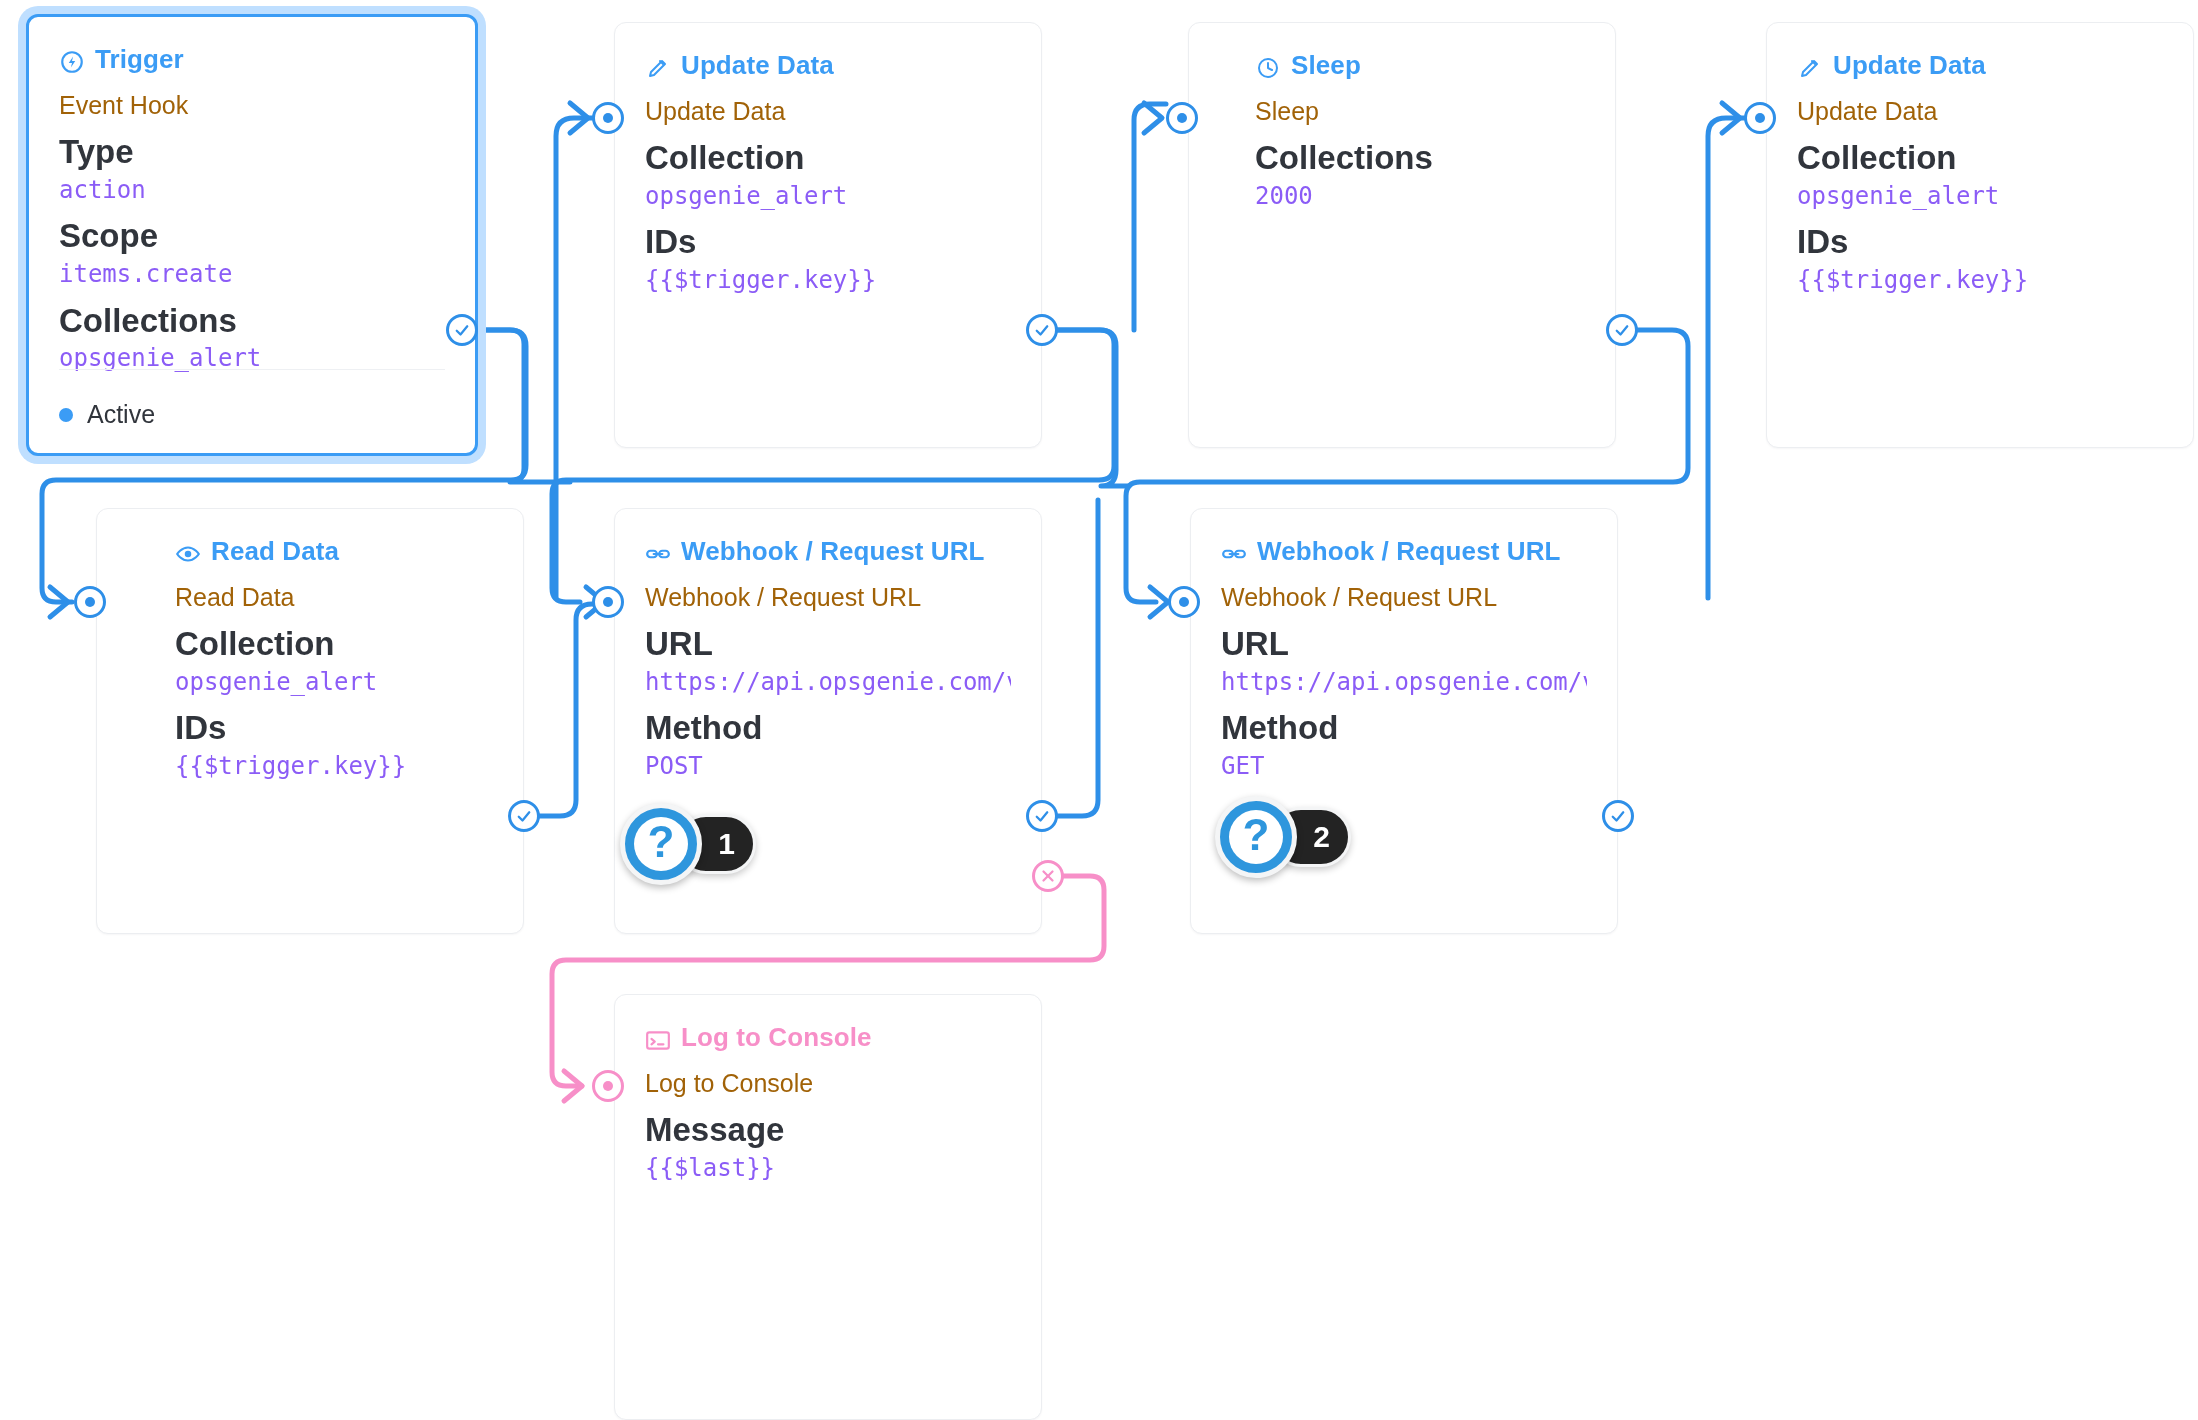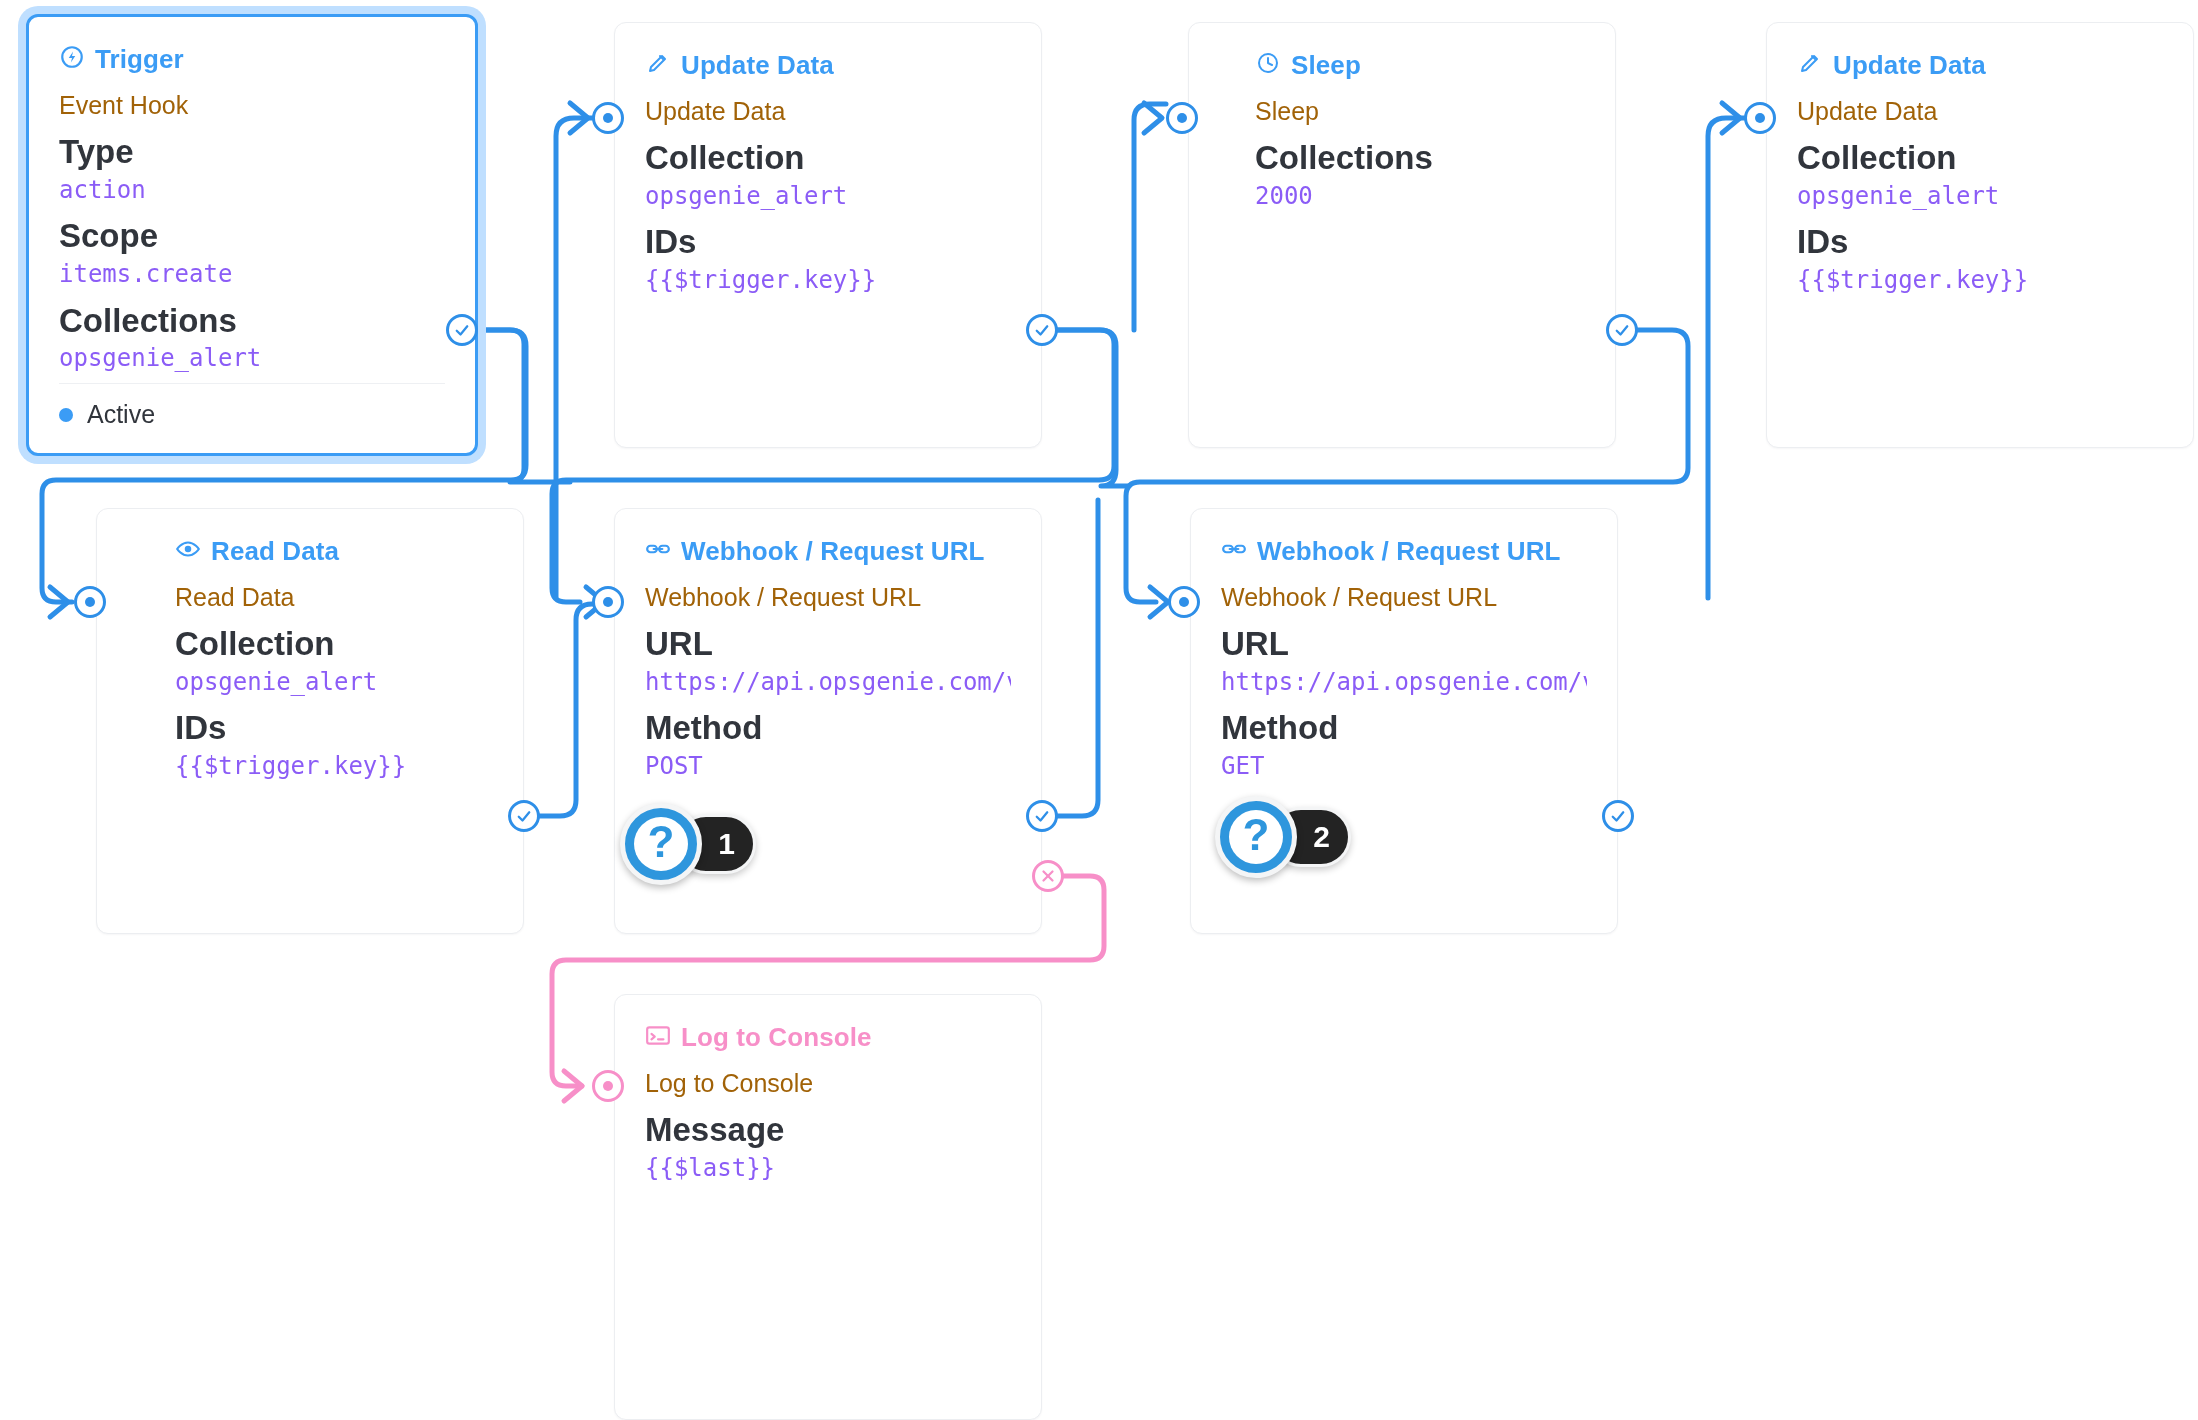--- a/index.html
+++ b/index.html
@@ -24,21 +24,21 @@
     box-shadow: 0 1px 2px rgba(16,24,40,.04);
   }
   .panel.selected {
     border: 3px solid #3b9cf5;
     box-shadow: 0 0 0 8px #bfdfff;
     border-radius: 12px;
   }
 
   .panel-head {
     display: flex;
-    align-items: flex-start;
+    align-items: flex-end;
     gap: 10px;
     padding: 27px 30px 0 30px;
     font-size: 26px;
     font-weight: bold;
     color: #3b9cf5;
     letter-spacing: .1px;
     white-space: nowrap;
   }
   .panel.pink .panel-head { color: #f78fc8; }
   .panel-head .hicon { display: inline-flex; width: 26px; height: 26px; align-items: center; justify-content: center; }
@@ -68,21 +68,21 @@
     color: #8b5cf6;
     line-height: 1.35;
     white-space: nowrap;
     overflow: hidden;
     text-overflow: clip;
   }
 
   .panel-foot {
     position: absolute;
     left: 30px; right: 30px; bottom: 24px;
-    padding-top: 16px;
+    padding-top: 30px;
     border-top: 1px solid #eef0f3;
     display: flex;
     align-items: center;
     gap: 14px;
     font-size: 25px;
     color: #31353c;
   }
   .dot-active { width: 14px; height: 14px; border-radius: 50%; background: #3b9cf5; display:inline-block; }
 
   

